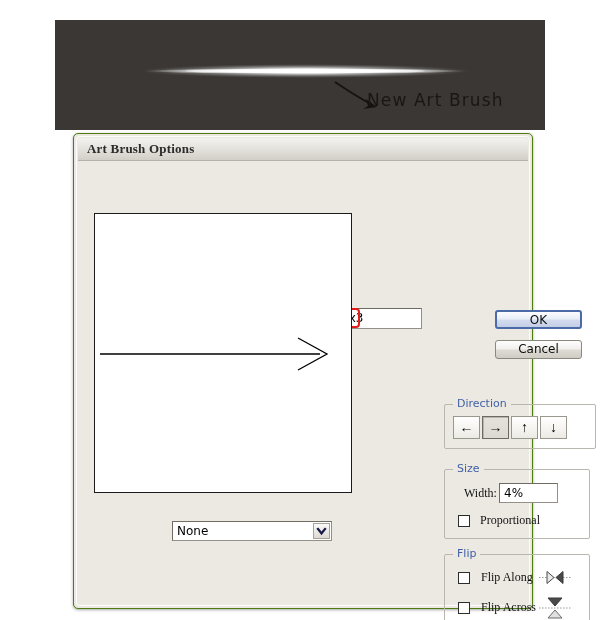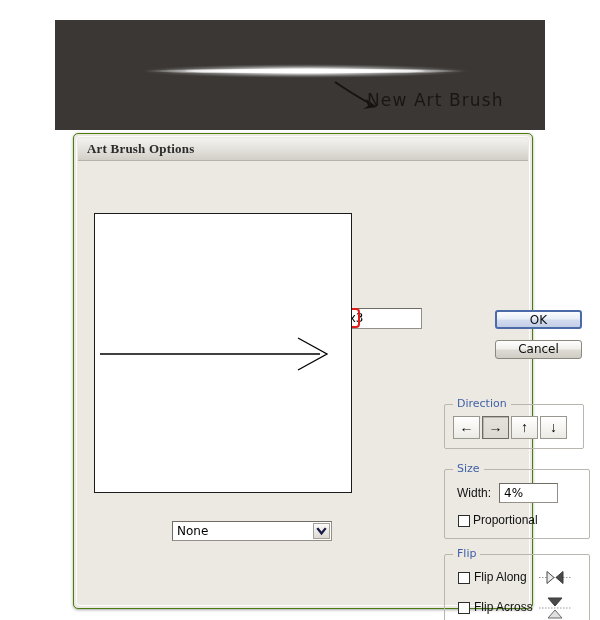--- a/index.html
+++ b/index.html
@@ -49,21 +49,21 @@
   #title-text{
     position:absolute;left:9px;top:3px;
     font-family:"Liberation Serif",serif;
     font-size:13px;font-weight:bold;color:#2b2b2b;
     letter-spacing:.2px;
   }
 
   
   .lbl{
     position:absolute;font-size:12px;color:#101010;
-    font-family:Liberation Sans, sans-serif;white-space:nowrap;
+    font-family:Liberation Serif, serif;white-space:nowrap;margin-left:7px;
   }
   .textinput{
     position:absolute;background:#ffffff;
     border:1px solid #948f88;border-top-color:#6f6b65;border-left-color:#6f6b65;
     font-size:12px;font-family:"DejaVu Sans",sans-serif;color:#000;
     box-sizing:border-box;line-height:18px;padding-left:4px;overflow:hidden;
     white-space:nowrap;
   }
   .btn{
     position:absolute;box-sizing:border-box;
@@ -177,21 +177,21 @@
   <div class="btn" style="left:421px;top:206px;width:87px;height:19px;line-height:17px;">Cancel</div>
   <div class="btn default" style="left:421px;top:176px;width:87px;height:19px;line-height:16px;">OK</div>
 
   <div id="preview">
     <svg width="256" height="278" viewBox="0 0 256 278">
       <line x1="5" y1="140" x2="225" y2="140" stroke="#000" stroke-width="1.3"></line>
       <path d="M203,124 L232,140 L203,156" stroke="#000" stroke-width="1.3" fill="none"></path>
     </svg>
   </div>
 
-  <div class="group" style="left:370px;top:270px;width:140px;height:45px;text-decoration:underline;">
+  <div class="group" style="left:370px;top:270px;width:152px;height:45px;text-decoration:underline;">
     <div class="gtitle">Direction</div>
     <div class="dirbtn" style="left:8px;top:11px;">
       <span style="display:block;text-align:center;line-height:21px;font-size:14px;color:#000;">←</span>
     </div>
     <div class="dirbtn sel" style="left:37px;top:11px;">
       <span style="display:block;text-align:center;line-height:21px;font-size:14px;color:#000;">→</span>
     </div>
     <div class="dirbtn" style="left:66px;top:11px;">
       <span style="display:block;text-align:center;line-height:21px;font-size:14px;color:#000;">↑</span>
     </div>

